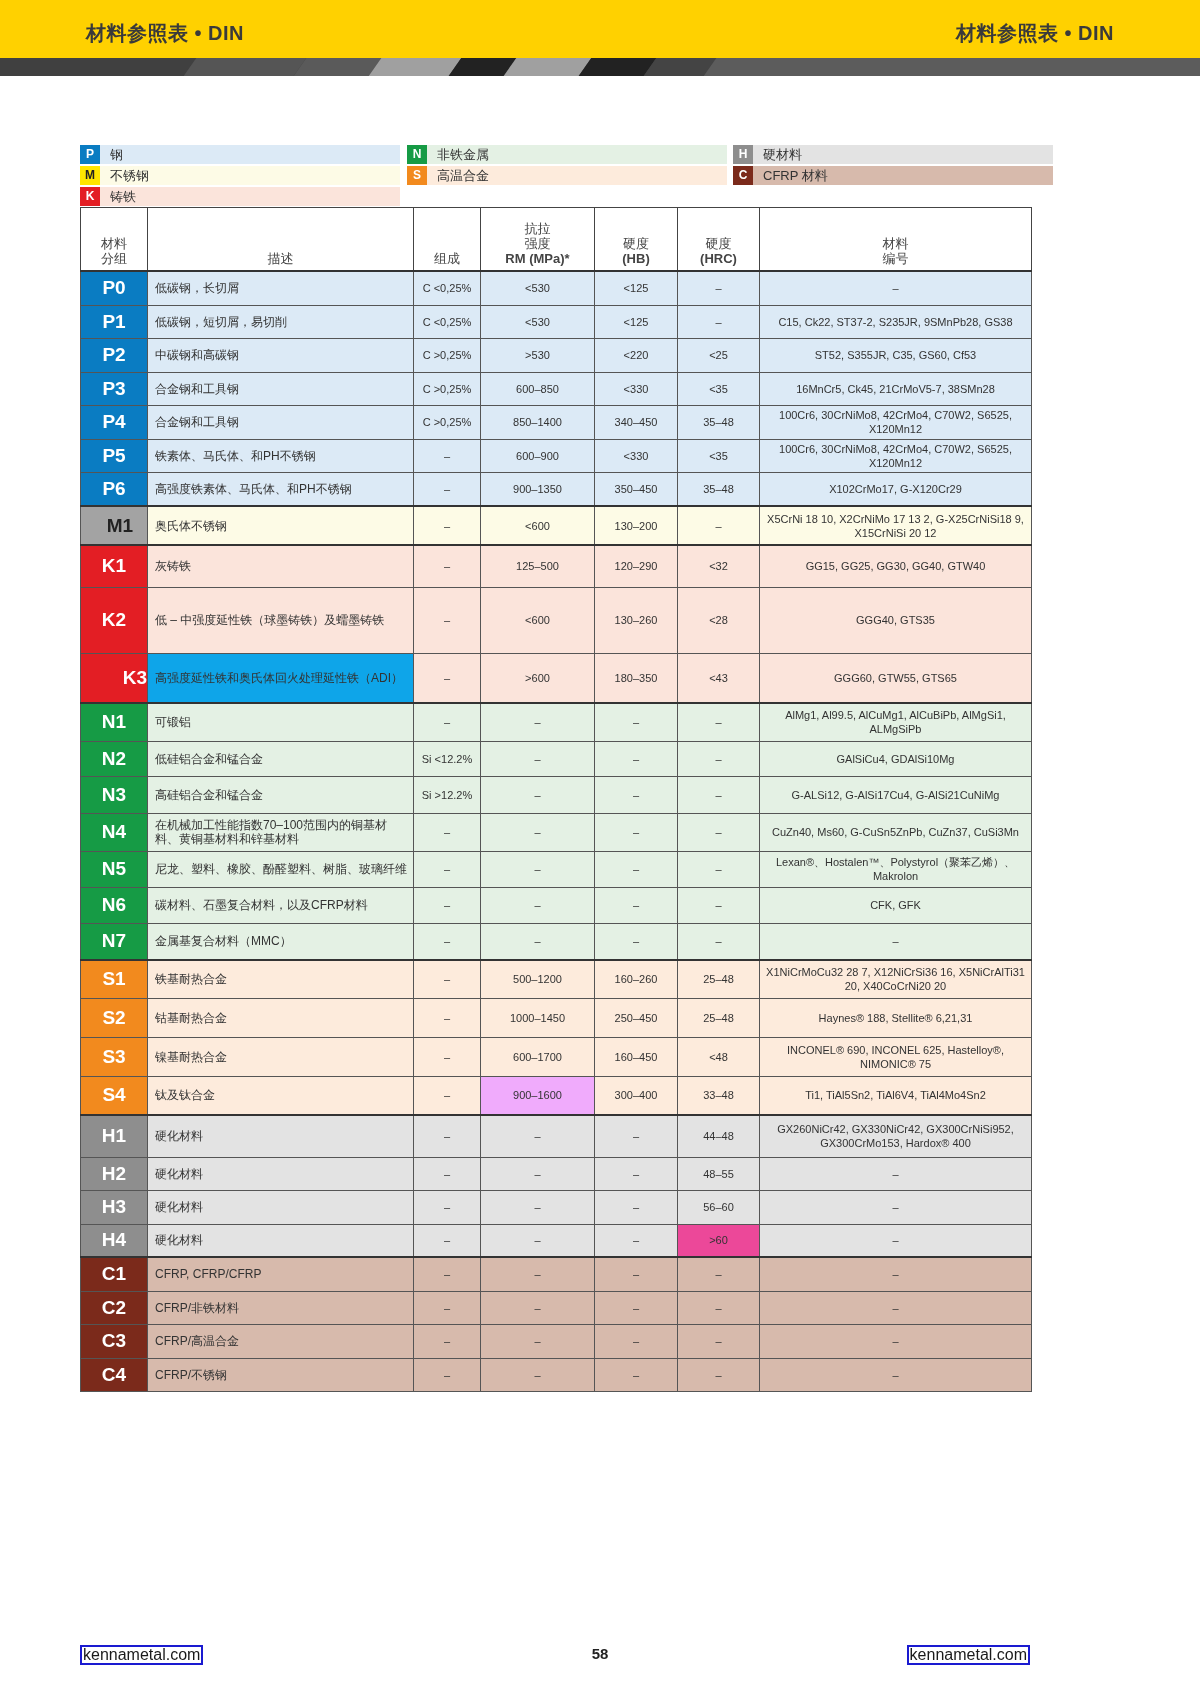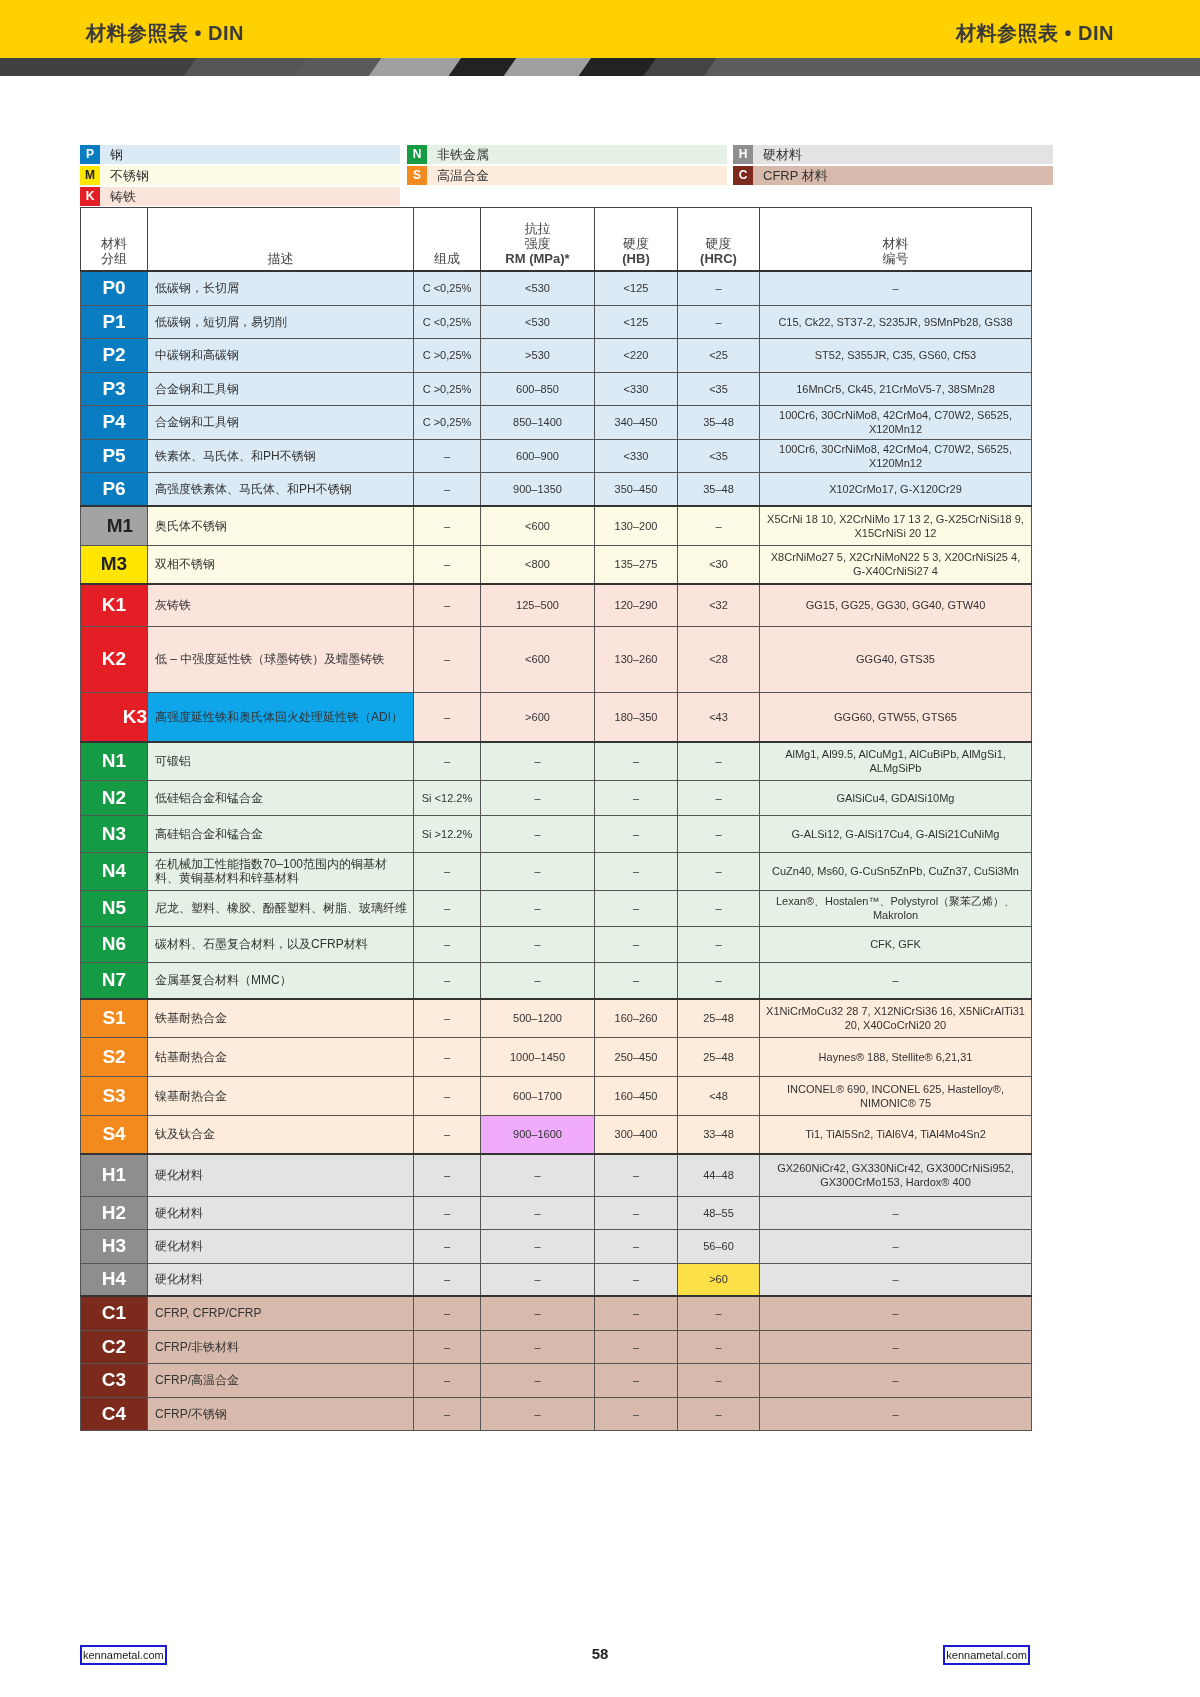--- a/index.html
+++ b/index.html
@@ -14,21 +14,21 @@
   .legend .item { position: relative; height: 21px; width: 320px; margin-bottom: 0; }
   .legend .badge { position: absolute; left: 0; top: 0; width: 20px; height: 19px; color: #fff; font-weight: bold; font-size: 12px; text-align: center; line-height: 19px; }
   .legend .label { position: absolute; left: 20px; top: 0; right: 0; height: 19px; line-height: 19px; padding-left: 10px; font-size: 13px; color: #333; }
   table.mat { position: absolute; left: 80px; top: 207px; width: 951px; border-collapse: collapse; table-layout: fixed; }
   table.mat th { border: 1.5px solid #444; background: #fff; font-weight: normal; font-size: 13px; color: #444; vertical-align: bottom; padding: 0 2px 4px 2px; line-height: 15px; height: 58px; }
   table.mat td { border: 1px solid #555; font-size: 11.5px; color: #333; text-align: center; padding: 0 4px; line-height: 14px; }
   table.mat td.code { color: #fff; font-weight: bold; font-size: 19px; text-align: center; padding: 0; }
   table.mat td.desc { text-align: left; padding-left: 7px; font-size: 12px; }
   table.mat td.numbers { font-size: 11px; }
   tr.grp-top td { border-top: 2.5px solid #333; }
-  .footer { position: absolute; top: 1645px; font-size: 11px; color: #222; }
+  .footer { position: absolute; top: 1645px; font-size: 16px; color: #222; }
   .footer a { color: #1a1a1a; text-decoration: none; border: 2px solid #1a1ad0; padding: 0 1px; display: inline-block; line-height: 16px; }
   .footer.left { left: 80px; }
   .footer.right { right: 170px; }
   .footer.page { left: 600px; transform: translateX(-50%); font-weight: bold; font-size: 15px; }
 </style>
 </head>
 <body>
 
 <div class="topbar">
   <div class="title left">材料参照表 • DIN</div>
@@ -169,29 +169,20 @@
       </tr>
       <tr class="grp-top" style="height: 39px;">
         <td class="code" style="background: #a3a3a3; color: rgb(34, 34, 34); padding-left: 12px;">M1</td>
         <td class="desc" style="background: rgb(253, 251, 230);">奥氏体不锈钢</td>
         <td class="numbers" style="background: rgb(253, 251, 230);">–</td>
         <td class="numbers" style="background: rgb(253, 251, 230);">&lt;600</td>
         <td class="numbers" style="background: rgb(253, 251, 230);">130–200</td>
         <td class="numbers" style="background: rgb(253, 251, 230);">–</td>
         <td class="numbers" style="background: rgb(253, 251, 230);">X5CrNi 18 10, X2CrNiMo 17 13 2, G-X25CrNiSi18 9, X15CrNiSi 20 12</td>
       </tr>
-      <tr style="height: 39px;">
-        <td class="code" style="background: rgb(255, 230, 0); color: rgb(34, 34, 34);">M3</td>
-        <td class="desc" style="background: rgb(253, 251, 230);">双相不锈钢</td>
-        <td class="numbers" style="background: rgb(253, 251, 230);">–</td>
-        <td class="numbers" style="background: rgb(253, 251, 230);">&lt;800</td>
-        <td class="numbers" style="background: rgb(253, 251, 230);">135–275</td>
-        <td class="numbers" style="background: rgb(253, 251, 230);">&lt;30</td>
-        <td class="numbers" style="background: rgb(253, 251, 230);">X8CrNiMo27 5, X2CrNiMoN22 5 3, X20CrNiSi25 4, G-X40CrNiSi27 4</td>
-      </tr>
       <tr class="grp-top" style="height: 42px;">
         <td class="code" style="background: rgb(227, 30, 36); color: rgb(255, 255, 255);">K1</td>
         <td class="desc" style="background: rgb(251, 228, 219);">灰铸铁</td>
         <td class="numbers" style="background: rgb(251, 228, 219);">–</td>
         <td class="numbers" style="background: rgb(251, 228, 219);">125–500</td>
         <td class="numbers" style="background: rgb(251, 228, 219);">120–290</td>
         <td class="numbers" style="background: rgb(251, 228, 219);">&lt;32</td>
         <td class="numbers" style="background: rgb(251, 228, 219);">GG15, GG25, GG30, GG40, GTW40</td>
       </tr>
       <tr style="height: 66px;">
@@ -337,21 +328,21 @@
         <td class="numbers" style="background: rgb(227, 227, 227);">–</td>
         <td class="numbers" style="background: rgb(227, 227, 227);">56–60</td>
         <td class="numbers" style="background: rgb(227, 227, 227);">–</td>
       </tr>
       <tr style="height: 33px;">
         <td class="code" style="background: rgb(142, 142, 142); color: rgb(255, 255, 255);">H4</td>
         <td class="desc" style="background: rgb(227, 227, 227);">硬化材料</td>
         <td class="numbers" style="background: rgb(227, 227, 227);">–</td>
         <td class="numbers" style="background: rgb(227, 227, 227);">–</td>
         <td class="numbers" style="background: rgb(227, 227, 227);">–</td>
-        <td class="numbers" style="background: #fde047;">&gt;60</td>
+        <td class="numbers" style="background: #ec4899;">&gt;60</td>
         <td class="numbers" style="background: rgb(227, 227, 227);">–</td>
       </tr>
       <tr class="grp-top" style="height: 34px;">
         <td class="code" style="background: rgb(123, 42, 27); color: rgb(255, 255, 255);">C1</td>
         <td class="desc" style="background: rgb(215, 186, 172);">CFRP, CFRP/CFRP</td>
         <td class="numbers" style="background: rgb(215, 186, 172);">–</td>
         <td class="numbers" style="background: rgb(215, 186, 172);">–</td>
         <td class="numbers" style="background: rgb(215, 186, 172);">–</td>
         <td class="numbers" style="background: rgb(215, 186, 172);">–</td>
         <td class="numbers" style="background: rgb(215, 186, 172);">–</td>

